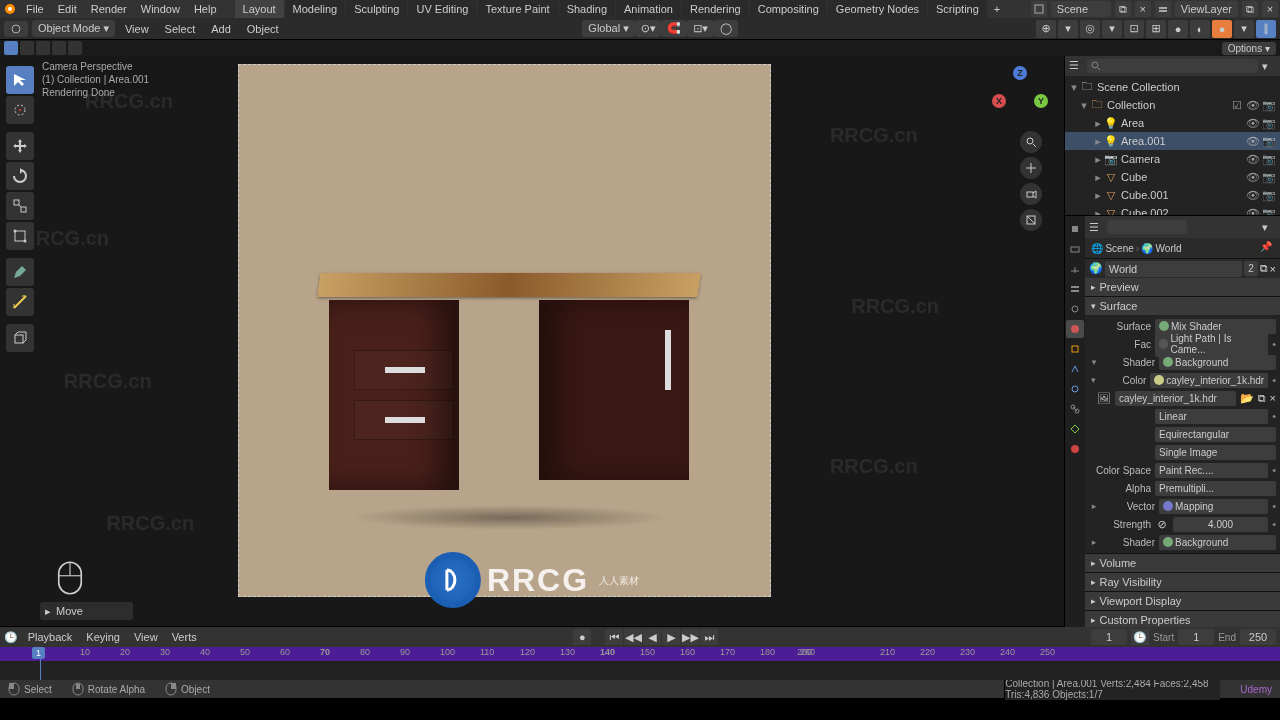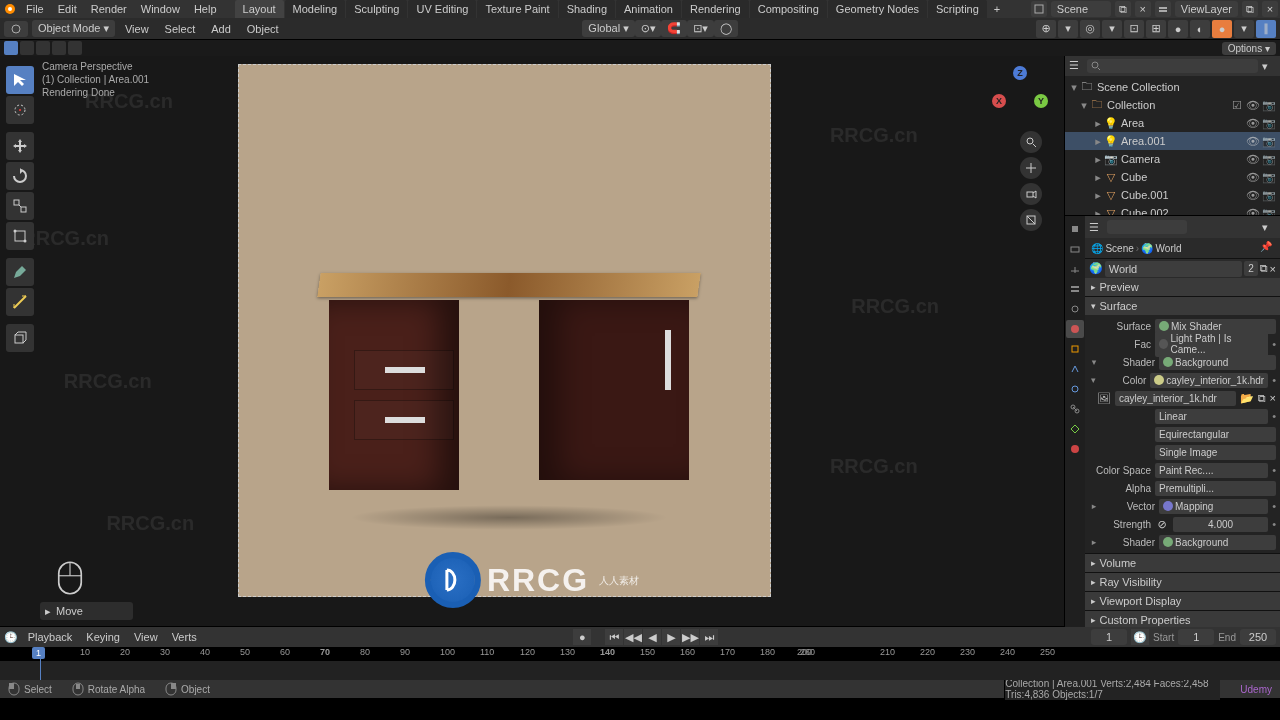--- a/index.html
+++ b/index.html
@@ -134,21 +134,21 @@
 
 .timeline{height:54px;background:var(--panel-dark);border-top:1px solid #000;display:flex;flex-direction:column}
 .tl-header{height:20px;background:var(--header);display:flex;align-items:center;padding:0 4px;gap:6px}
 .tl-header .menu{padding:2px 4px;cursor:pointer}
 .tl-header .center{margin:0 auto;display:flex;gap:1px;align-items:center}
 .tl-header .tbtn{width:18px;height:16px;background:var(--input);display:flex;align-items:center;justify-content:center;cursor:pointer}
 .tl-header .right{display:flex;gap:4px;align-items:center;background:transparent;border:none}
 .tl-header .numf{background:var(--input);padding:2px 6px;border-radius:3px;min-width:36px;text-align:center}
 .tl-header .lblf{color:var(--text-dim);font-size:10px}
 .tl-track{flex:1;background:#222;position:relative;overflow:hidden}
-.tl-ruler{position:absolute;top:0;left:0;right:0;height:14px;background:#000000;display:flex}
+.tl-ruler{position:absolute;top:0;left:0;right:0;height:14px;background:#4c1d95;display:flex}
 .tl-tick{position:absolute;top:0;font-size:9px;color:#999}
 .tl-playhead{position:absolute;top:0;bottom:0;width:1px;background:var(--accent)}
 .tl-playhead .flag{position:absolute;top:0;left:-8px;background:var(--accent);color:#fff;padding:1px 4px;font-size:9px;border-radius:2px}
 
 
 .statusbar{height:18px;background:var(--header);display:flex;align-items:center;padding:0 8px;gap:20px;font-size:10px;color:#aaa}
 .statusbar .item{display:flex;align-items:center;gap:4px}
 .statusbar .right{margin-left:auto}
 
 

